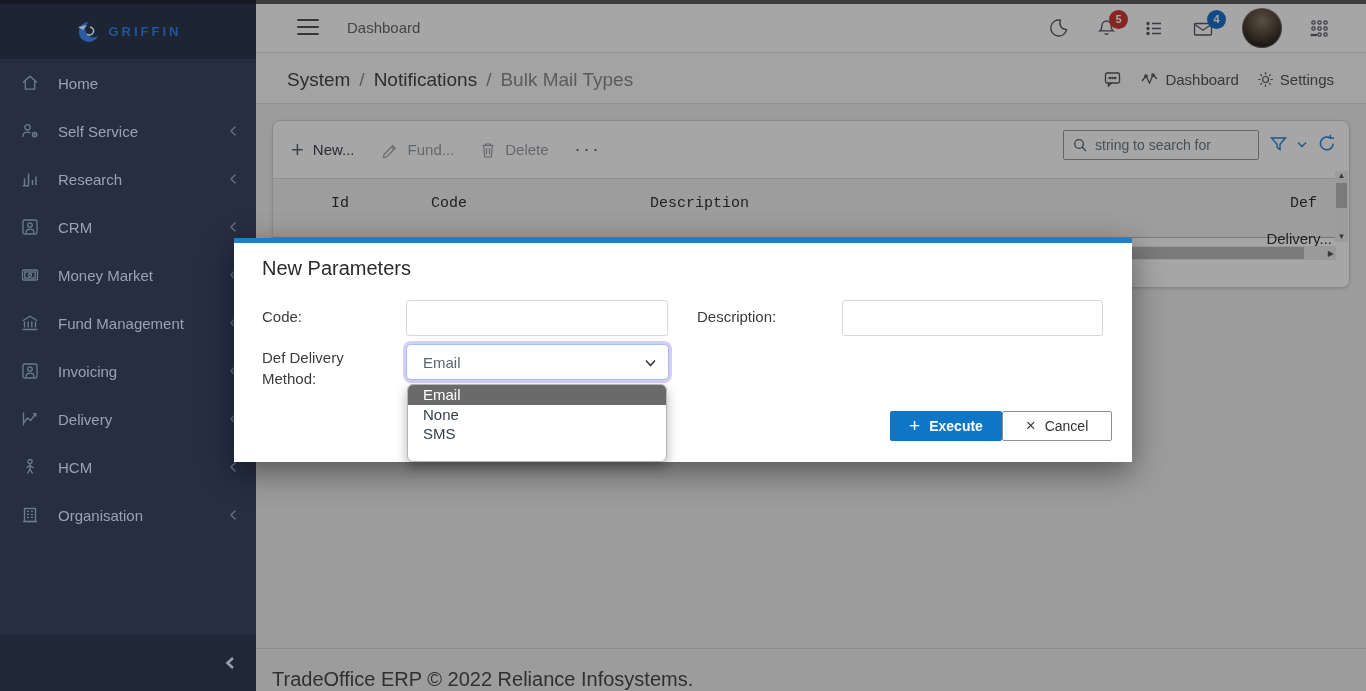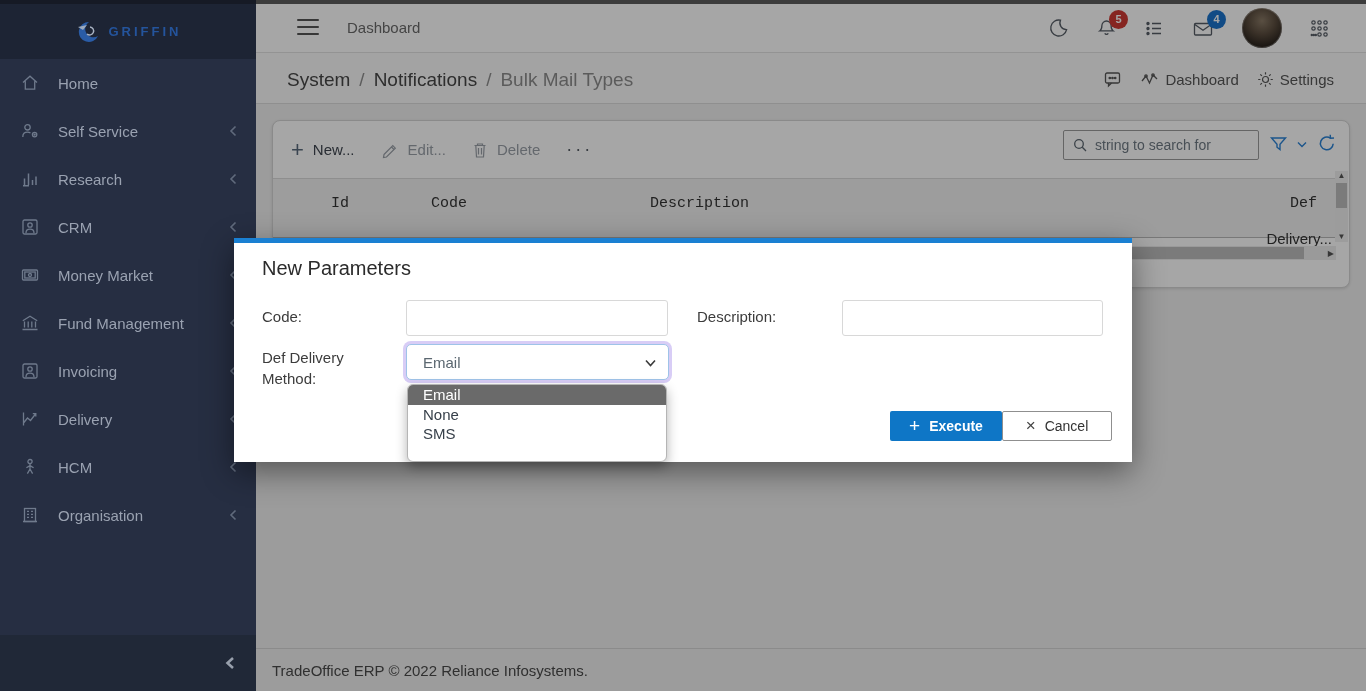--- a/index.html
+++ b/index.html
@@ -88,21 +88,21 @@
   .hscroll { position:absolute; left:1px; top:125px; width:1062px; height:14px; background:#ededed; }
   .hthumb { position:absolute; left:0; top:1px; width:1030px; height:12px; background:#bdbdbd; cursor:pointer; }
   .harrow { position:absolute; right:2px; top:3px; font-size:8px; color:#555; cursor:pointer; }
   .vscroll { position:absolute; right:1px; top:50px; width:13px; height:71px; background:#f0f0f0;
     display:flex; flex-direction:column; align-items:center; }
   .varrow { font-size:8px; color:#555; line-height:10px; cursor:pointer; }
   .vthumb { width:11px; height:25px; background:#bdbdbd; margin:2px 0; cursor:pointer; }
   .vspace { flex:1; }
 
   .footer { position:relative; height:43px; background:#f0f0f0; border-top:1px solid #d6d6d6;
-    display:flex; align-items:center; padding-left:16px; font-size:15px; color:#4a4a4a; }
+    display:flex; align-items:flex-end; padding-left:16px; font-size:20px; color:#4a4a4a; }
 
   
   .dim { position:absolute; left:0; top:0; width:100%; height:100%;
     background:rgba(0,0,0,0.35); z-index:40; }
 
   
   .modal { position:absolute; left:234px; top:238px; width:898px; height:224px;
     background:#ffffff; border-top:5px solid #1a80d2; z-index:60;
     box-shadow:0 10px 30px rgba(0,0,0,0.45); }
   .modal-title { position:absolute; left:28px; top:14px; font-size:20px; color:#2b2b2b; font-weight:500; }
@@ -405,21 +405,21 @@
 
         <div class="gtoolbar">
           <span class="gt-btn gt-new">
             <span class="glyph-plus">+</span>
             <span>New...</span>
           </span>
           <span class="gt-btn gt-disabled">
             <svg width="18" height="18" viewBox="0 0 18 18" fill="none" stroke="currentColor" stroke-width="1.2">
                 <path d="M3 13.5 L11.8 4.7 L14.3 7.2 L5.5 16 L2.5 16.5 Z M10.5 6 L13 8.5"></path>
               </svg>
-            <span>Edit...</span>
+            <span>Fund...</span>
           </span>
           <span class="gt-btn gt-disabled">
             <svg width="16" height="18" viewBox="0 0 16 18" fill="none" stroke="currentColor" stroke-width="1.2">
                 <path d="M2.5 4.5 h11 M5.5 4.5 V3 h5 v1.5 M3.8 4.5 L4.5 16 h7 L12.2 4.5 M6.5 7 V13.5 M9.5 7 V13.5"></path>
               </svg>
             <span>Delete</span>
           </span>
           <span class="gt-more">···</span>
         </div>
 

